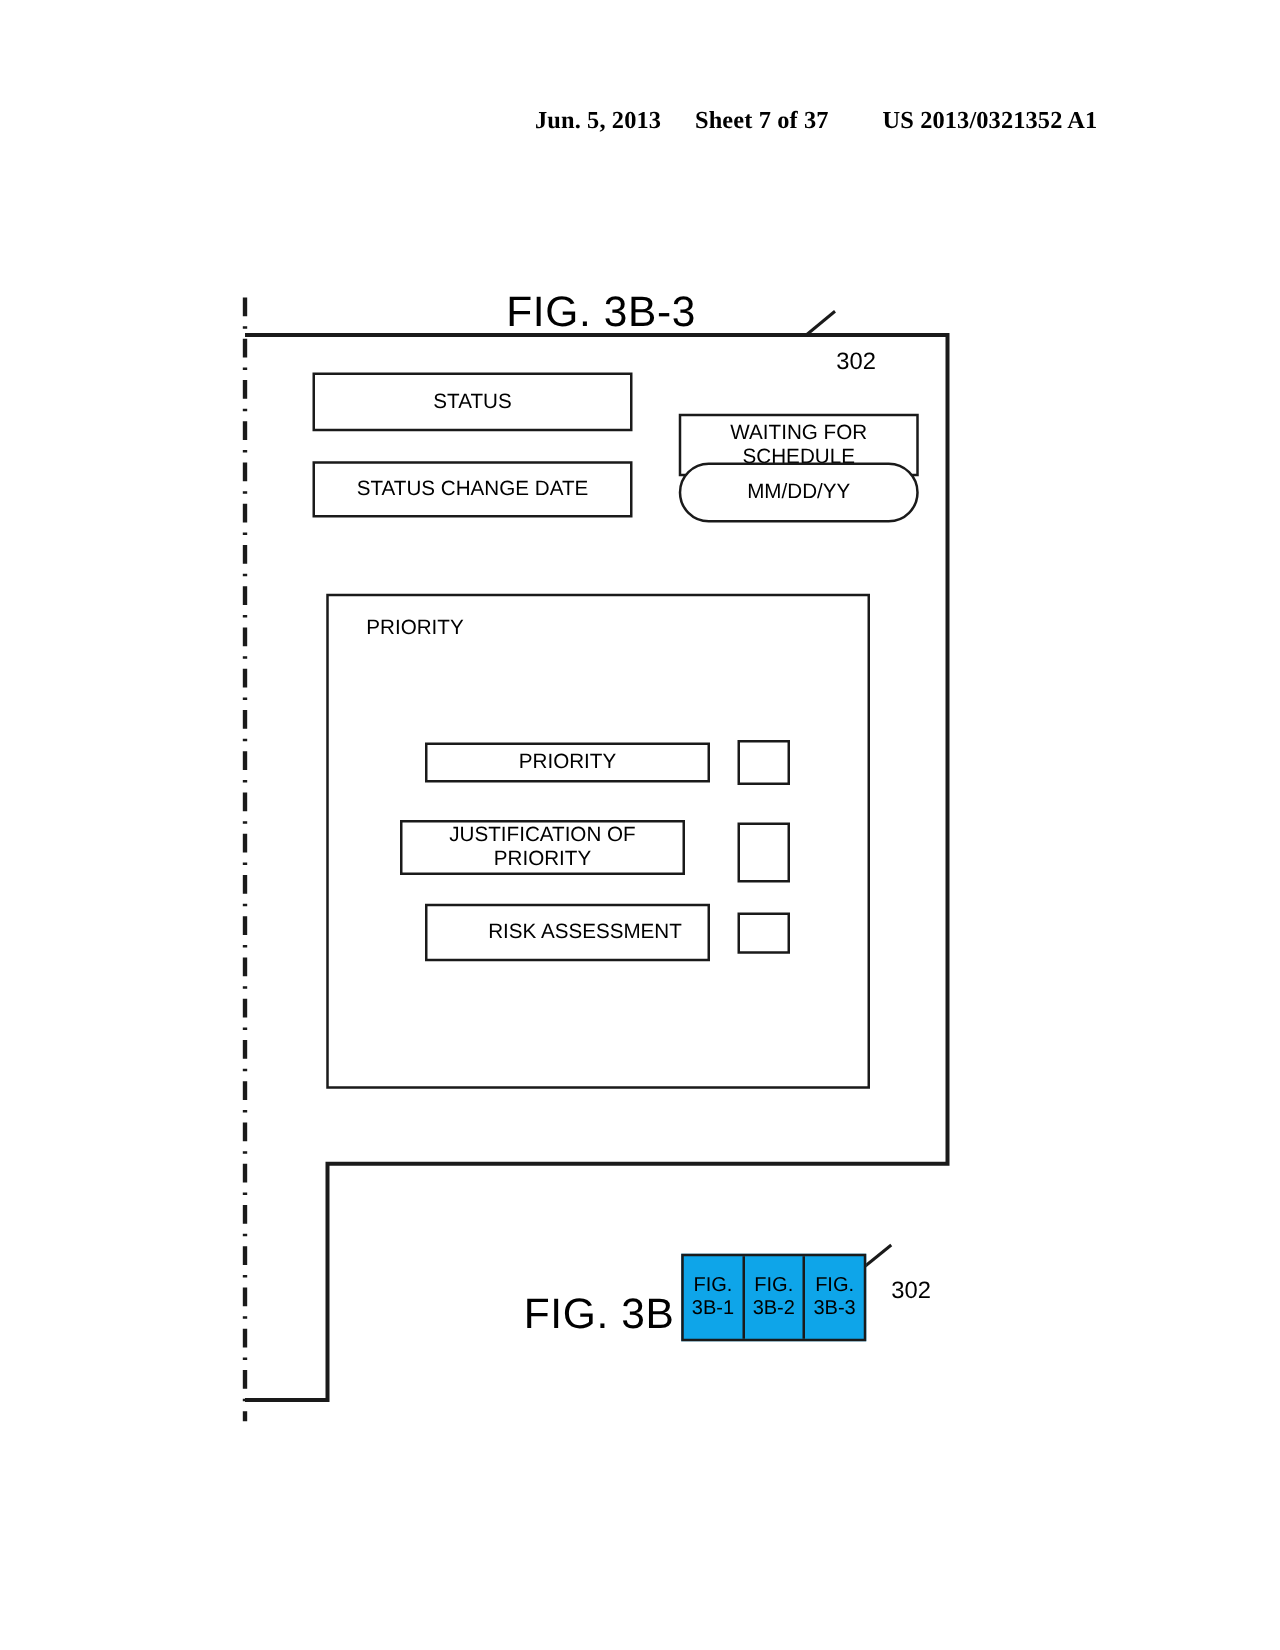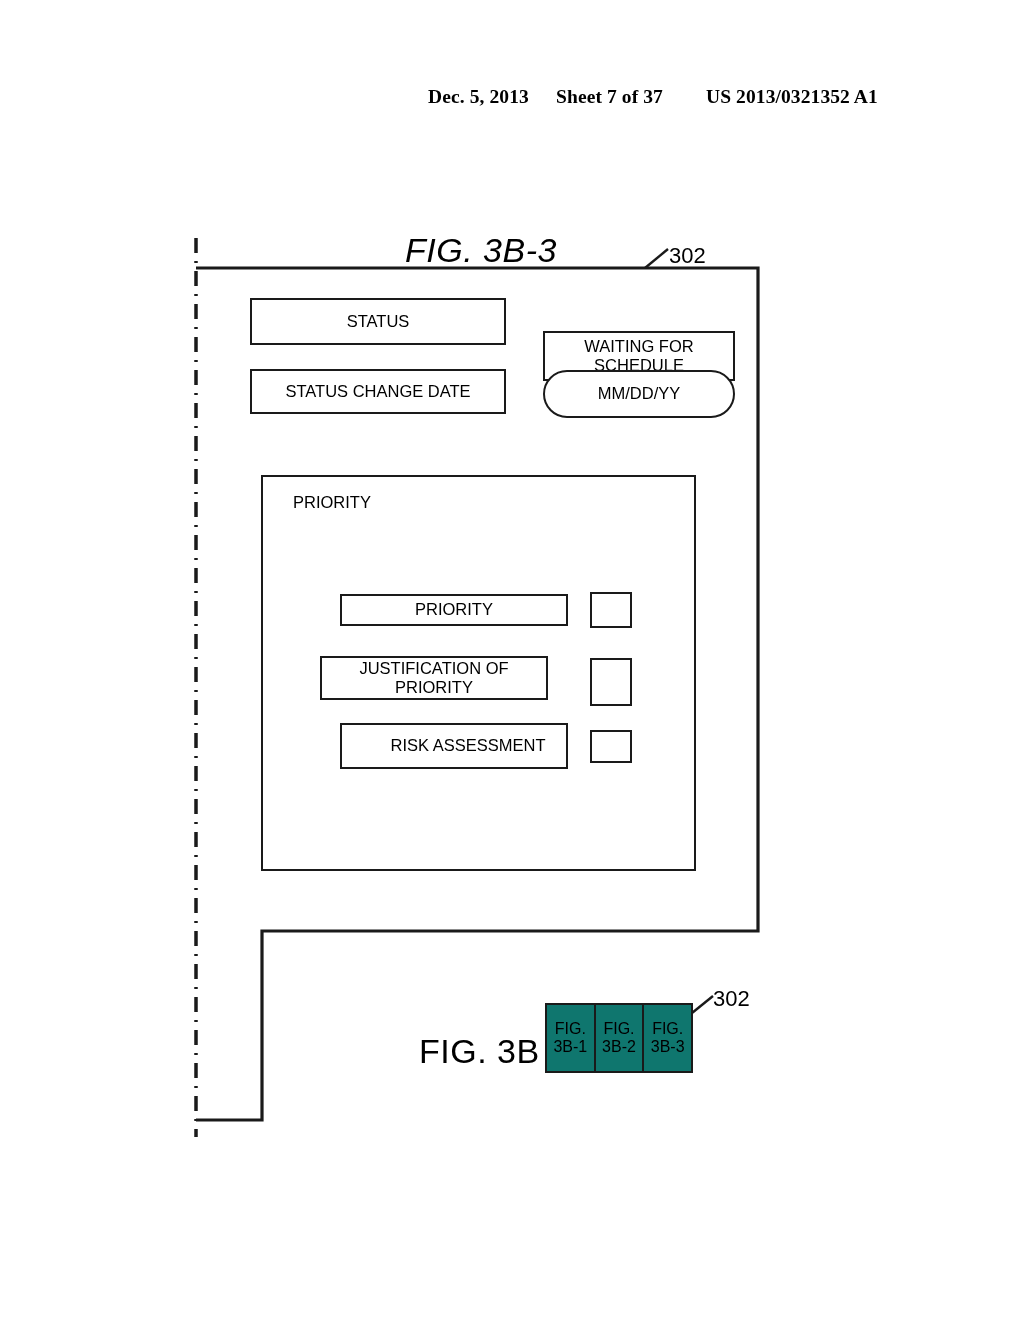--- a/index.html
+++ b/index.html
@@ -46,28 +46,28 @@
   #drawing svg { display: block; }
 
   
   .fig-title {
     position: absolute;
     left: 405px;
     top: 231px;
     font-size: 34px;
     letter-spacing: 0.5px;
     white-space: nowrap;
-    font-style: italic;
   }
 
   
   .ref-num {
     position: absolute;
-    font-size: 22px;
-    white-space: nowrap;
+    font-size: 19px;
+    white-space: nowrap;
+    margin-top: 36px;
   }
   .ref-num.top-ref    { left: 669px; top: 243px; }
   .ref-num.key-ref    { left: 713px; top: 986px; }
 
   
   .box {
     position: absolute;
     box-sizing: border-box;
     border: 2.5px solid #1a1a1a;
     background: #ffffff;
@@ -104,42 +104,42 @@
     white-space: nowrap;
   }
   .key-grid {
     position: absolute;
     left: 545px;
     top: 1003px;
     width: 148px;
     height: 70px;
     box-sizing: border-box;
     border: 2.5px solid #1a1a1a;
-    background: #0f766e;
+    background: #0ea5e9;
     display: flex;
   }
   .key-cell {
     flex: 1 1 0;
     box-sizing: border-box;
     display: flex;
     flex-direction: column;
     align-items: center;
     justify-content: center;
     font-size: 16px;
     line-height: 1.12;
     border-right: 2.5px solid #1a1a1a;
   }
   .key-cell:last-child { border-right: none; }
   .key-cell span { display: block; }
 </style>
 </head>
 <body>
 
 <div class="page-header">
-  <span class="hdr-date">Dec. 5, 2013</span>
+  <span class="hdr-date">Jun. 5, 2013</span>
   <span class="hdr-sheet">Sheet 7 of 37</span>
   <span class="hdr-pat">US 2013/0321352 A1</span>
 </div>
 
 <div id="drawing">
   <svg width="1024" height="1320" viewBox="0 0 1024 1320" xmlns="http://www.w3.org/2000/svg">
 
     <line x1="196" y1="238" x2="196" y2="1137" stroke="#1a1a1a" stroke-width="3.5" stroke-linecap="butt" stroke-dasharray="15 8 2 8"></line>
 
     <path d="M 196 268 L 758 268 L 758 931 L 262 931 L 262 1120 L 196 1120" fill="none" stroke="#1a1a1a" stroke-width="3.2" stroke-linejoin="miter" stroke-linecap="butt"></path>

